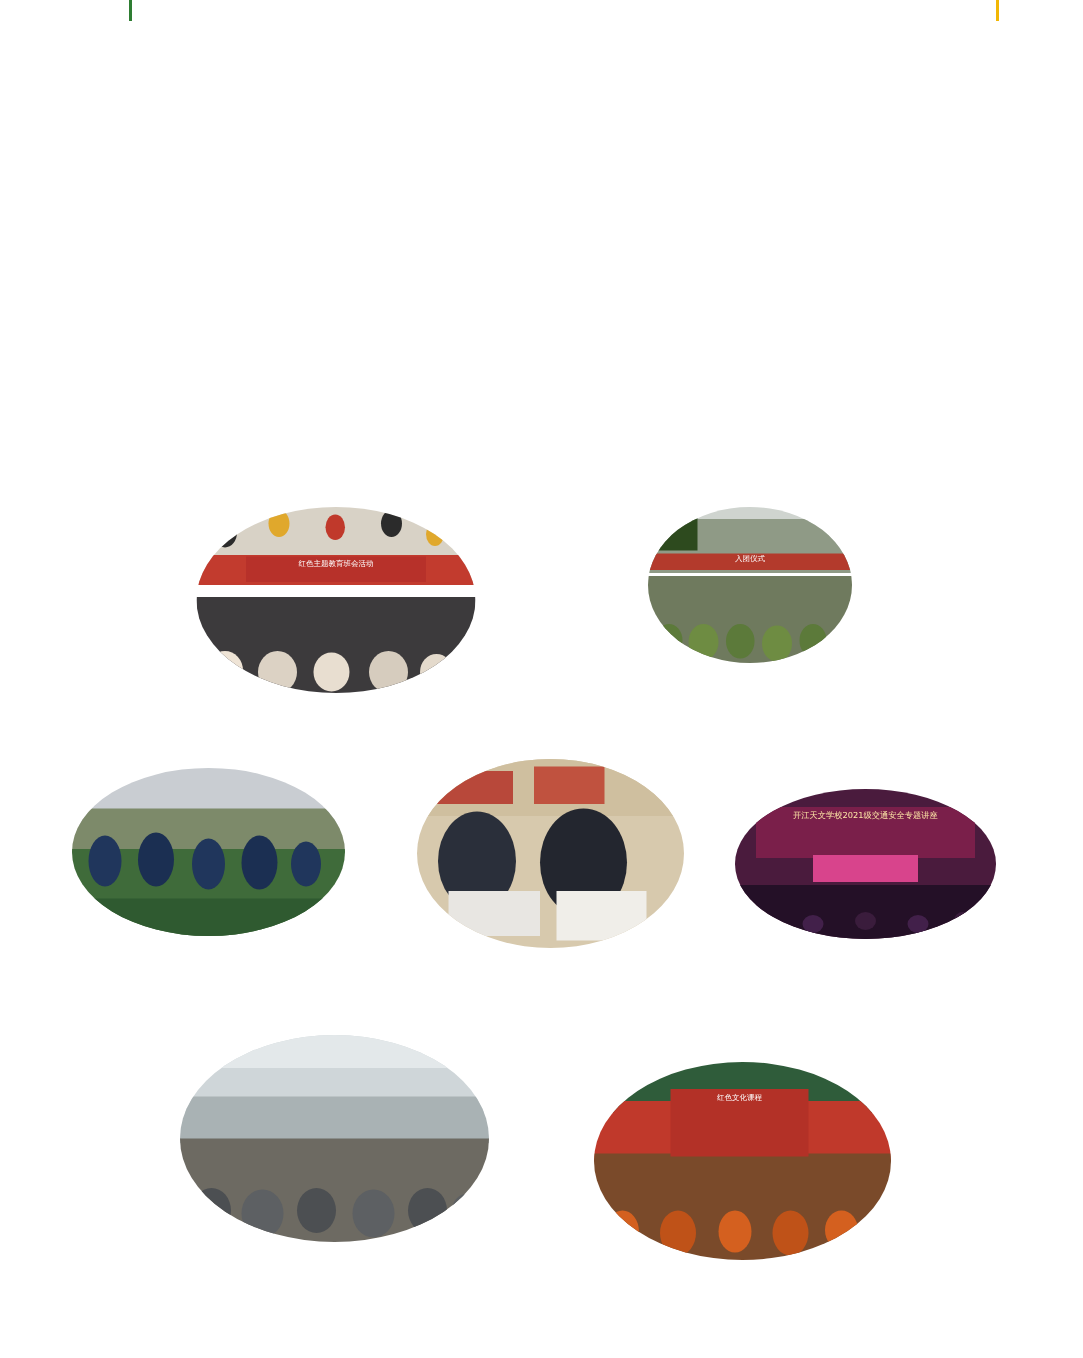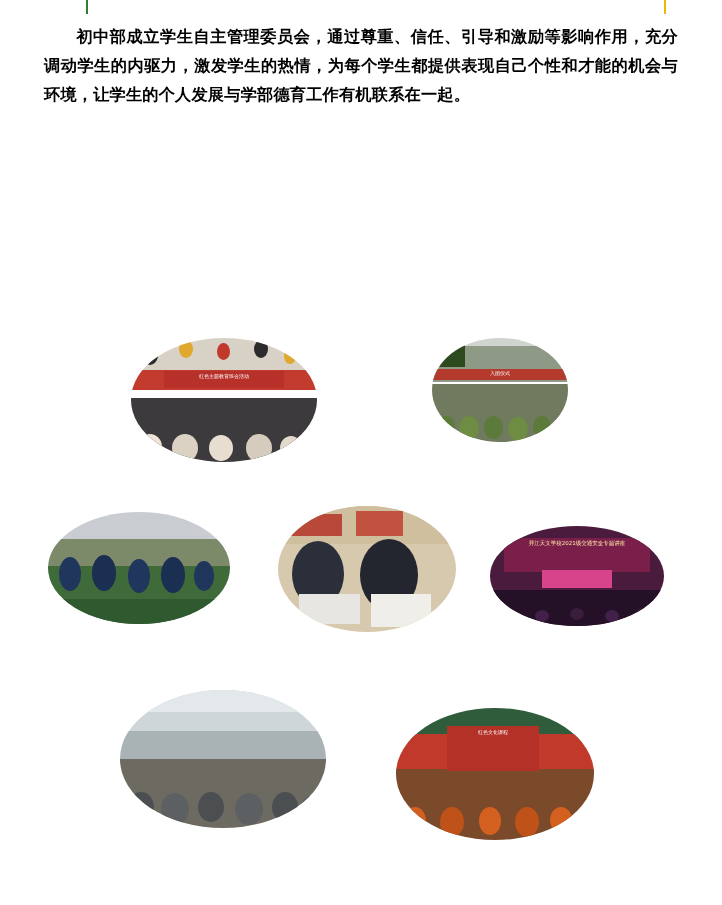--- a/index.html
+++ b/index.html
@@ -120,21 +120,20 @@
 </style>
 </head>
 <body>
 
 <div class="top-rules">
   <div class="rule rule-left"></div>
   <div class="rule rule-right"></div>
 </div>
 
 <div class="doc-body">
-  <p class="para">初中部成立学生自主管理委员会，通过尊重、信任、引导和激励等影响作用，充分调动学生的内驱力，激发学生的热情，为每个学生都提供表现自己个性和才能的机会与环境，让学生的个人发展与学部德育工作有机联系在一起。</p>
 </div>
 
 <div class="photo-area">
 
   <div class="photo" id="photo-1">
     <div class="sky" style="background:#d8d2c6;"></div>
     <div class="mid" style="background:#c23b2e; top:26%; height:16%;"></div>
     <div class="fg" style="background:#3c3a3c; height:52%;"></div>
     <div class="blob" style="left:6%;  top:6%;  width:16px; height:20px; background:#2b2b2b;"></div>
     <div class="blob" style="left:26%; top:2%;  width:14px; height:18px; background:#e0a82c;"></div>

